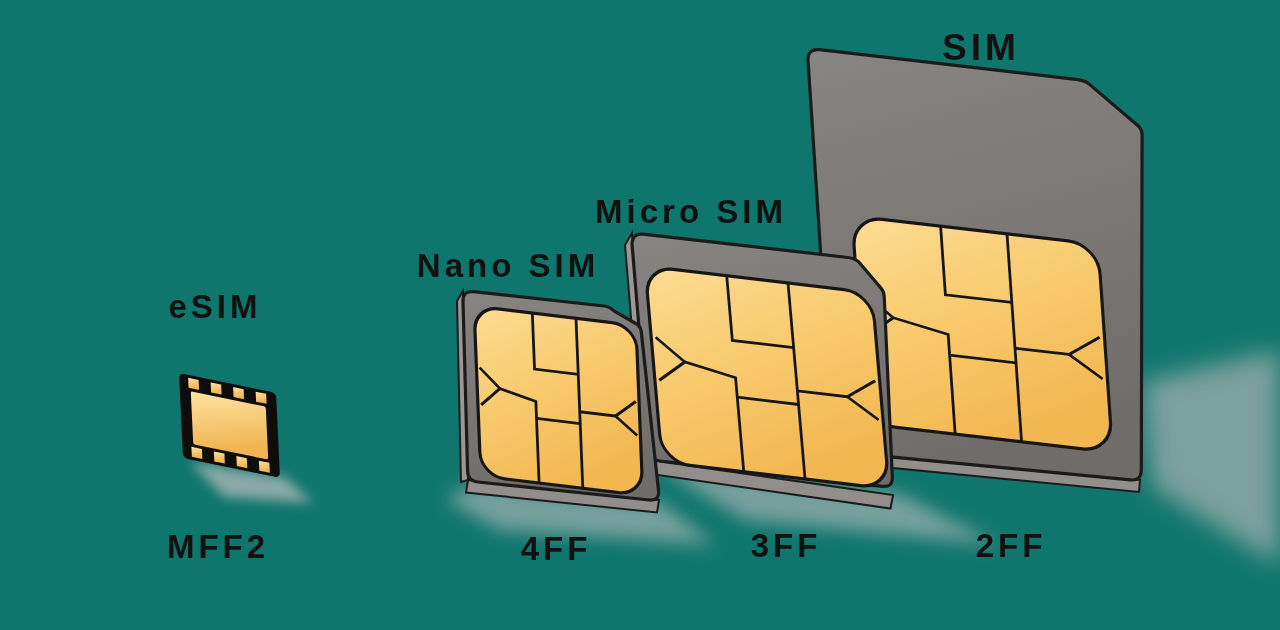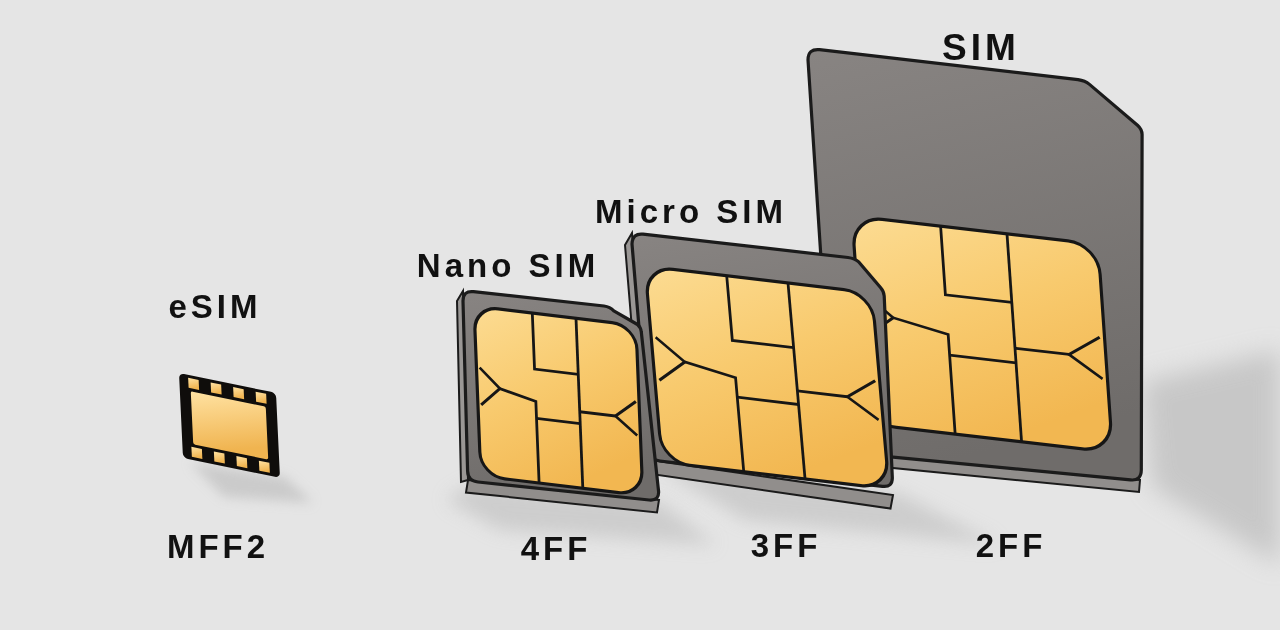--- a/index.html
+++ b/index.html
@@ -1,19 +1,19 @@
 <!DOCTYPE html>
 <html><head>
 <meta charset="utf-8">
 <style>
   html,body{margin:0;padding:0;background:#ffffff;}
   .stage{
     position:relative;
     width:1280px;height:630px;
-    background:#e5e5e5;
+    background:#0f766e;
     overflow:hidden;
     font-family:"Liberation Sans", sans-serif;
   }
   .stage svg{position:absolute;left:0;top:0;}
   text.lbl{
     font-family:"Liberation Sans", sans-serif;
     font-weight:bold;
     letter-spacing:4px;
   }
 </style>

